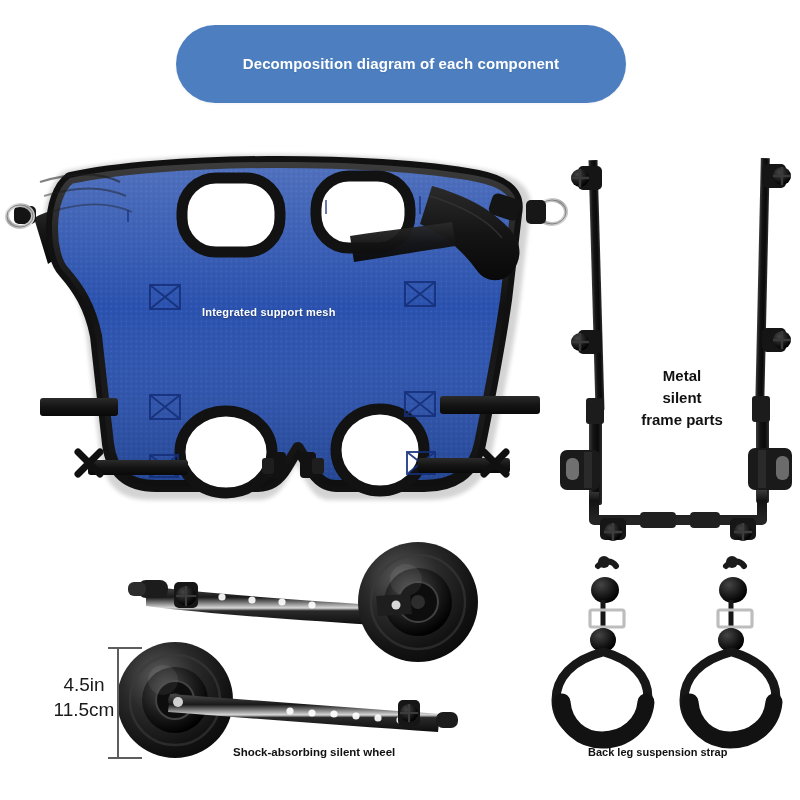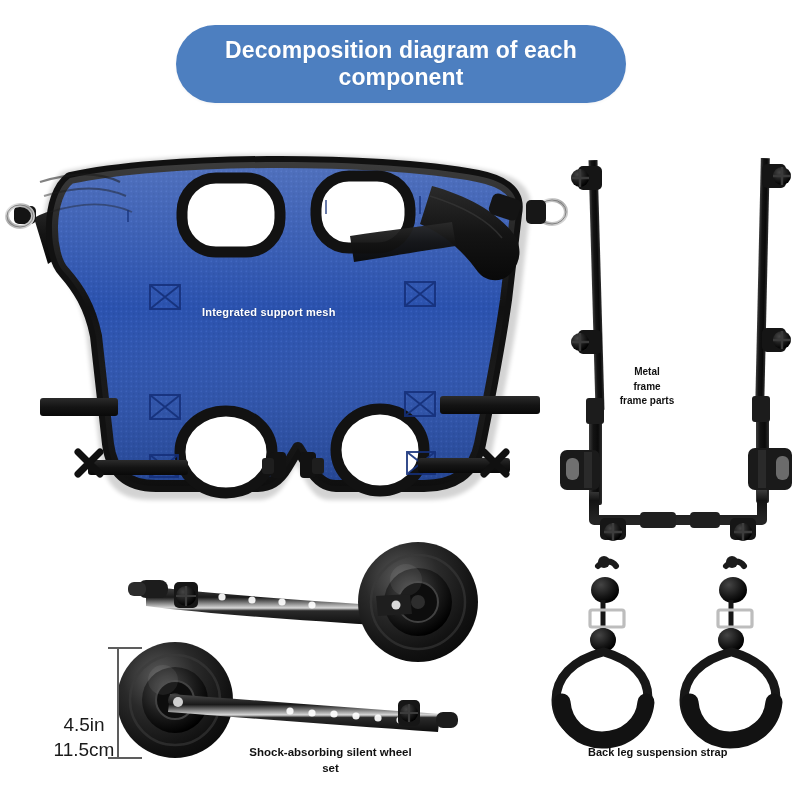--- a/index.html
+++ b/index.html
@@ -11,42 +11,42 @@
   #stage{position:absolute;inset:0;width:800px;height:800px;}
 
   
   .banner{
     position:absolute;left:176px;top:25px;width:450px;height:78px;
     background:#4d7fc0;border-radius:39px;
     display:flex;align-items:center;justify-content:center;
     box-shadow:0 1px 3px rgba(0,0,0,.05);
   }
   .banner-text{
-    color:#ffffff;font-size:23px;font-weight:bold;line-height:1.18;
+    color:#ffffff;font-size:15px;font-weight:bold;line-height:1.18;
     text-align:center;letter-spacing:.1px;width:360px;
     text-shadow:0 1px 1px rgba(0,0,0,.08);
   }
 
   
   .lbl{position:absolute;color:#111;font-weight:bold;}
   .lbl-mesh{
     left:202px;top:306px;color:#fff;font-size:11px;
     text-shadow:0 1px 2px rgba(0,0,0,.35);letter-spacing:.2px;z-index:40;
   }
   .lbl-frame{
-    left:592px;top:365px;font-size:10px;line-height:1.45;
+    left:627px;top:365px;font-size:15px;line-height:1.45;
     text-align:center;width:110px;z-index:40;
   }
   .lbl-wheel{
     left:233px;top:745px;font-size:11.5px;line-height:1.35;
-    text-align:center;width:195px;z-index:40;
+    text-align:left;width:195px;z-index:40;
   }
   .lbl-strap{left:588px;top:746px;font-size:11px;z-index:40;}
   .lbl-dim{
-    left:36px;top:712px;font-size:19px;font-weight:normal;
+    left:36px;top:672px;font-size:19px;font-weight:normal;
     line-height:1.32;text-align:center;width:96px;color:#1a1a1a;z-index:40;
   }
 
   
   .dim-wrap{position:absolute;left:108px;top:645px;width:34px;height:118px;z-index:35;}
   .dim-v{position:absolute;left:9px;top:4px;width:2px;height:110px;background:#5d5d5d;}
   .dim-t{position:absolute;left:0;width:34px;height:2px;background:#5d5d5d;}
   .dim-t.top{top:2px;}
   .dim-t.bot{top:112px;}
 
@@ -398,24 +398,23 @@
 
   <div class="lbl lbl-dim">
     <div>4.5in</div>
     <div>11.5cm</div>
   </div>
 
   <div class="lbl lbl-mesh">Integrated support mesh</div>
 
   <div class="lbl lbl-frame">
     <div>Metal</div>
-    <div>frame</div>
+    <div>silent</div>
     <div>frame parts</div>
   </div>
 
   <div class="lbl lbl-wheel">
     <div>Shock-absorbing silent wheel</div>
-    <div>set</div>
   </div>
 
   <div class="lbl lbl-strap">Back leg suspension strap</div>
 
 </div>
 
 </body></html>

